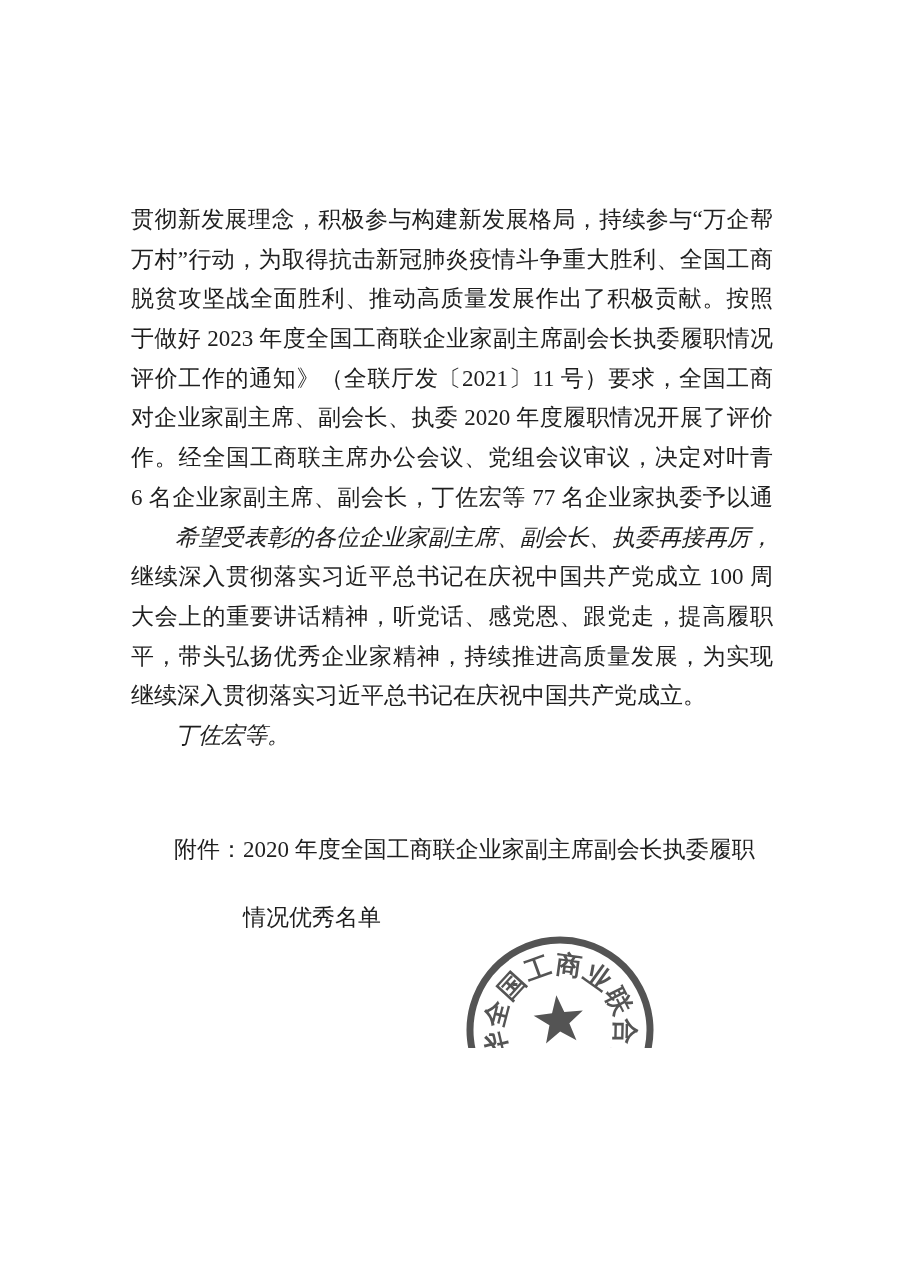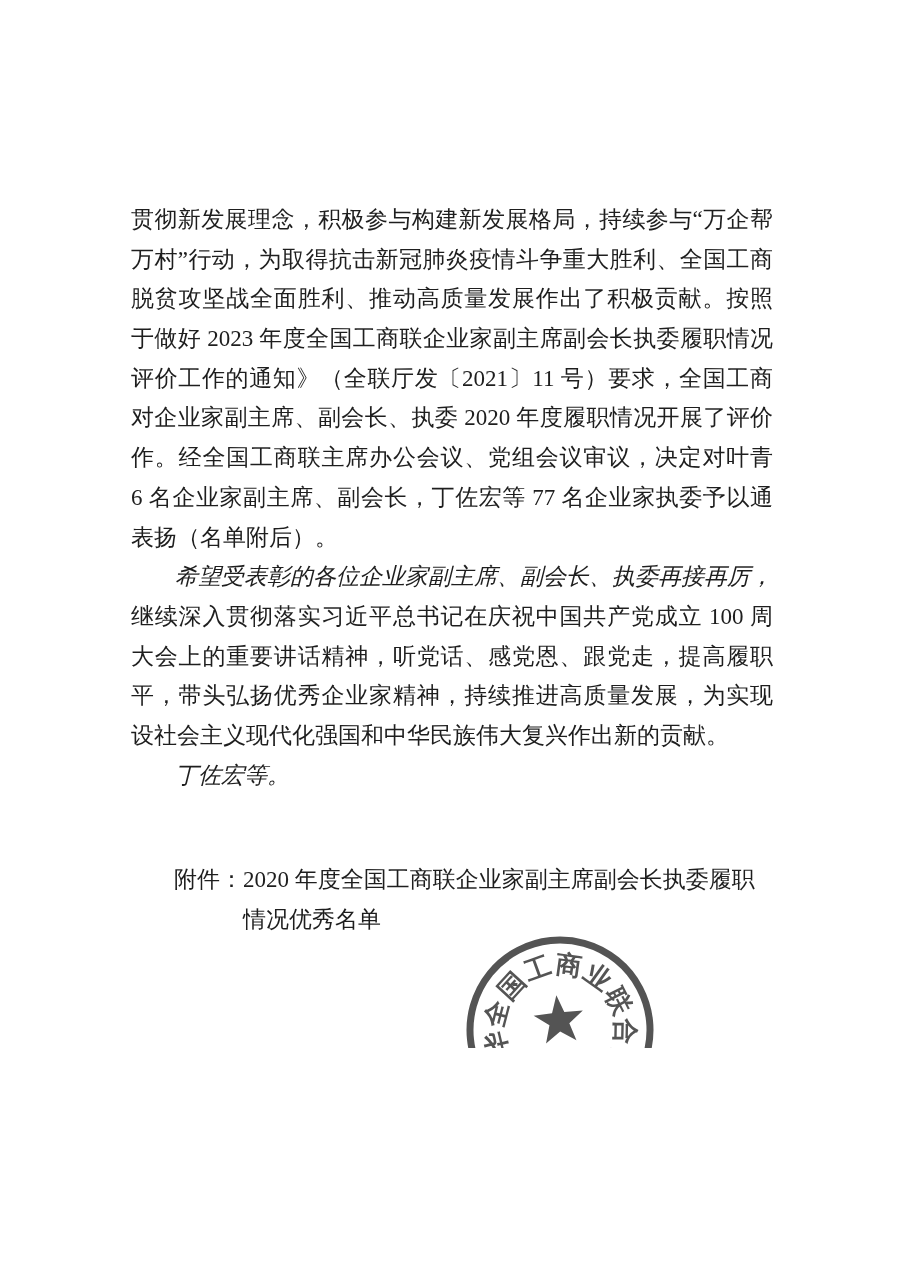--- a/index.html
+++ b/index.html
@@ -41,22 +41,22 @@
 
   
   .attachment {
     position: absolute;
     left: 131px;
     top: 830px;
     width: 642px;
     font-size: 23px;
   }
   .attachment .att-line { height: 40px; line-height: 40px; text-align: left; }
-  .attachment .att-line1 { text-indent: 43px; margin-top: 30px; }
-  .attachment .att-line2 { text-indent: 112px; }
+  .attachment .att-line1 { text-indent: 43px; }
+  .attachment .att-line2 { text-indent: 112px; margin-top: 28px; }
 
   
   .sig-org, .sig-date {
     position: absolute;
     left: 332px;
     width: 440px;
     text-align: center;
     font-size: 23px;
     height: 40px;
     line-height: 40px;
@@ -119,26 +119,25 @@
 
   <div class="doc-body">
     <div class="line">贯彻新发展理念，积极参与构建新发展格局，持续参与“万企帮</div>
     <div class="line">万村”行动，为取得抗击新冠肺炎疫情斗争重大胜利、全国工商联</div>
     <div class="line">脱贫攻坚战全面胜利、推动高质量发展作出了积极贡献。按照《关</div>
     <div class="line">于做好 2023 年度全国工商联企业家副主席副会长执委履职情况</div>
     <div class="line">评价工作的通知》（全联厅发〔2021〕11 号）要求，全国工商联</div>
     <div class="line">对企业家副主席、副会长、执委 2020 年度履职情况开展了评价工</div>
     <div class="line">作。经全国工商联主席办公会议、党组会议审议，决定对叶青等</div>
     <div class="line">6 名企业家副主席、副会长，丁佐宏等 77 名企业家执委予以通报</div>
-    <div class="line end">表扬（名单附后）。</div>
     <div class="line ind">希望受表彰的各位企业家副主席、副会长、执委再接再厉，</div>
     <div class="line">继续深入贯彻落实习近平总书记在庆祝中国共产党成立 100 周年</div>
     <div class="line">大会上的重要讲话精神，听党话、感党恩、跟党走，提高履职水</div>
     <div class="line">平，带头弘扬优秀企业家精神，持续推进高质量发展，为实现建</div>
-    <div class="line end">设社会主义现代化强国和中华民族伟大复兴作出新的贡献。</div>
+    <div class="line end">继续深入贯彻落实习近平总书记在庆祝中国共产党成立。</div>
     <div class="line end ind">丁佐宏等。</div>
   </div>
 
   <div class="attachment">
     <div class="att-line att-line1">附件：2020 年度全国工商联企业家副主席副会长执委履职</div>
     <div class="att-line att-line2">情况优秀名单</div>
   </div>
 
   <div class="sig-date">2028 年 8 月 31 日</div>
 

